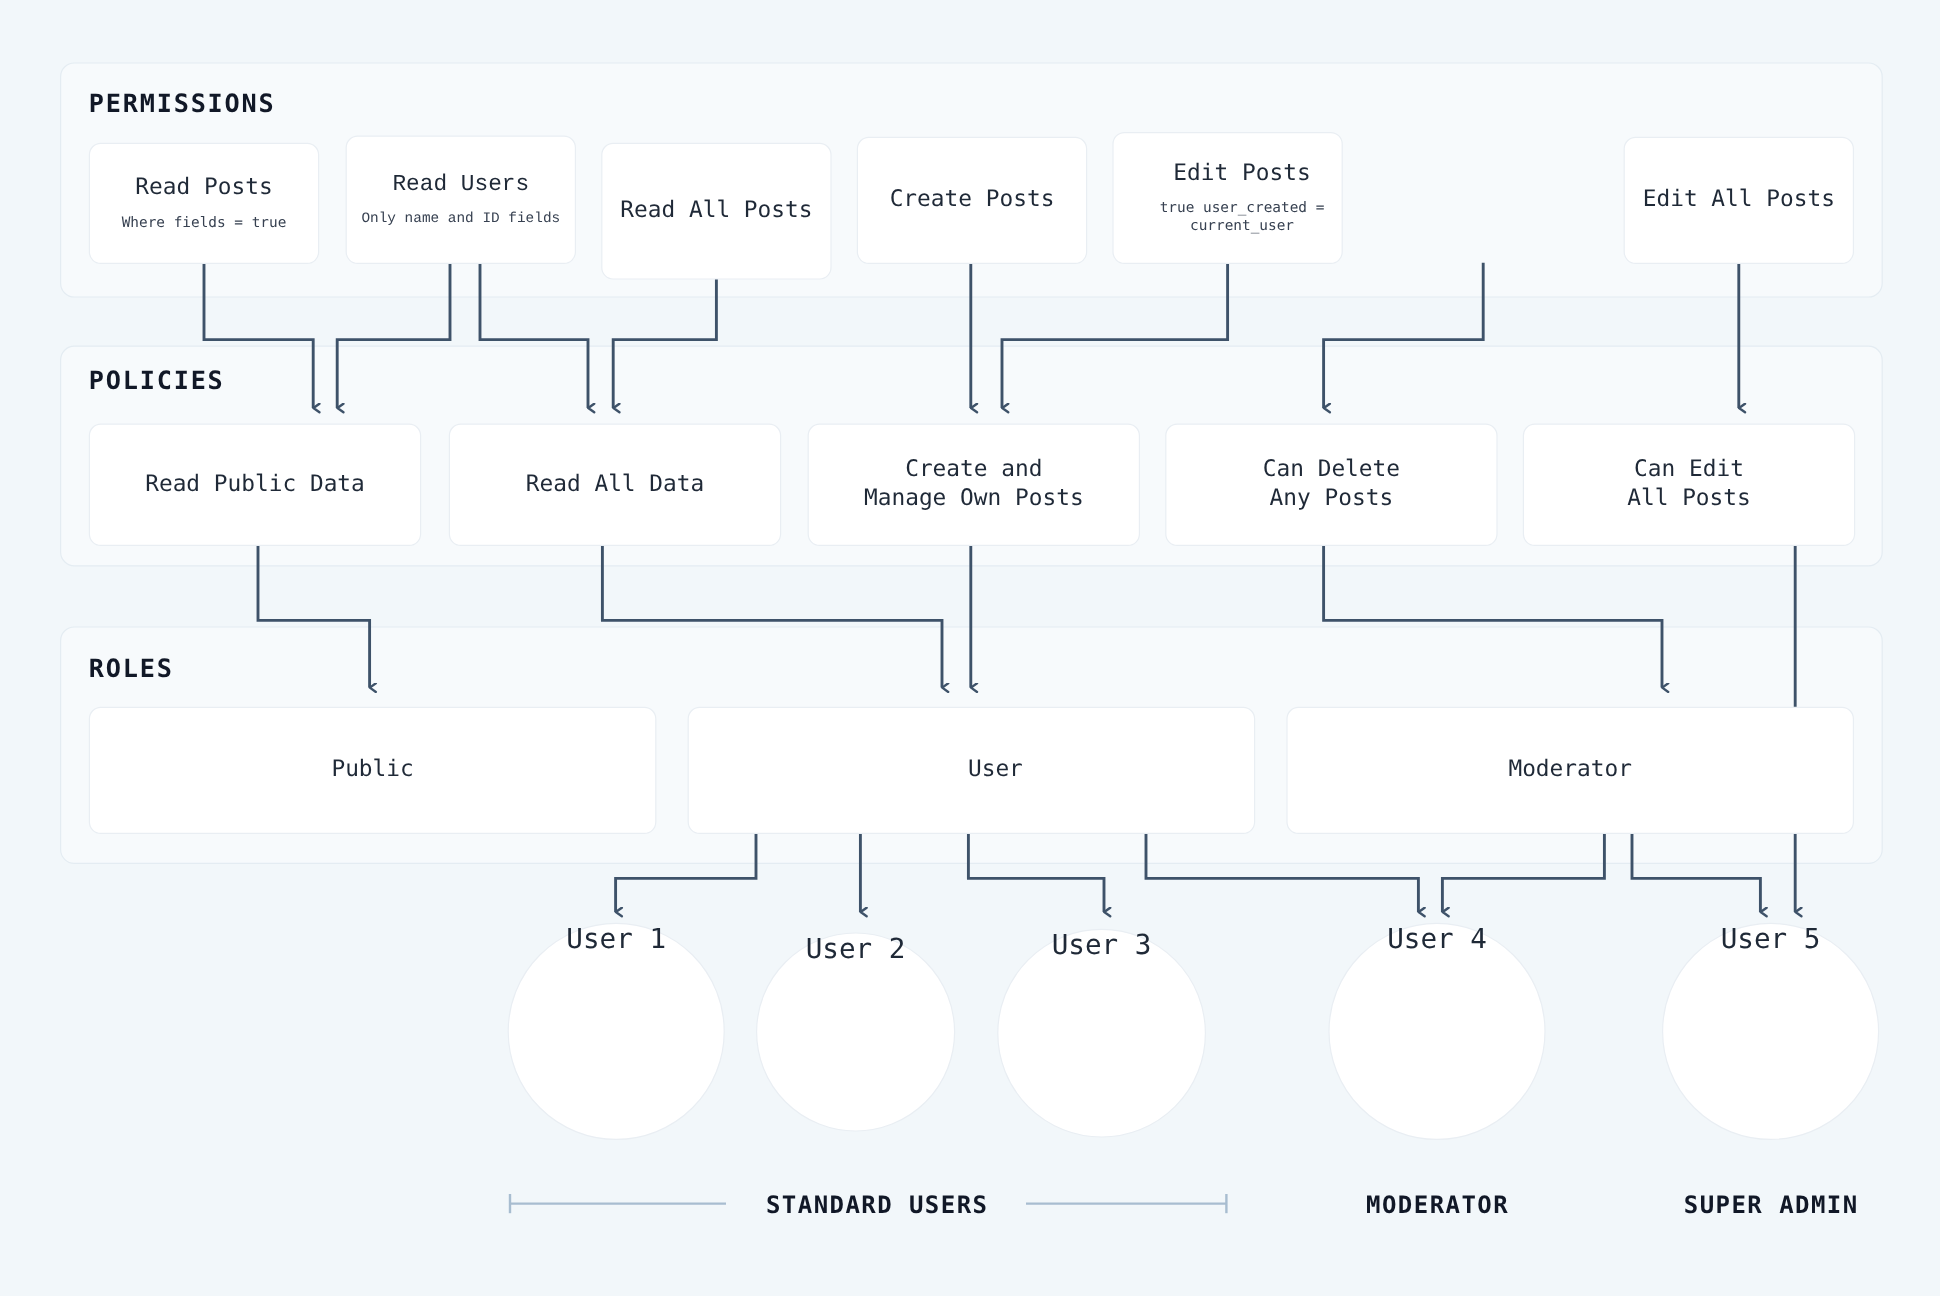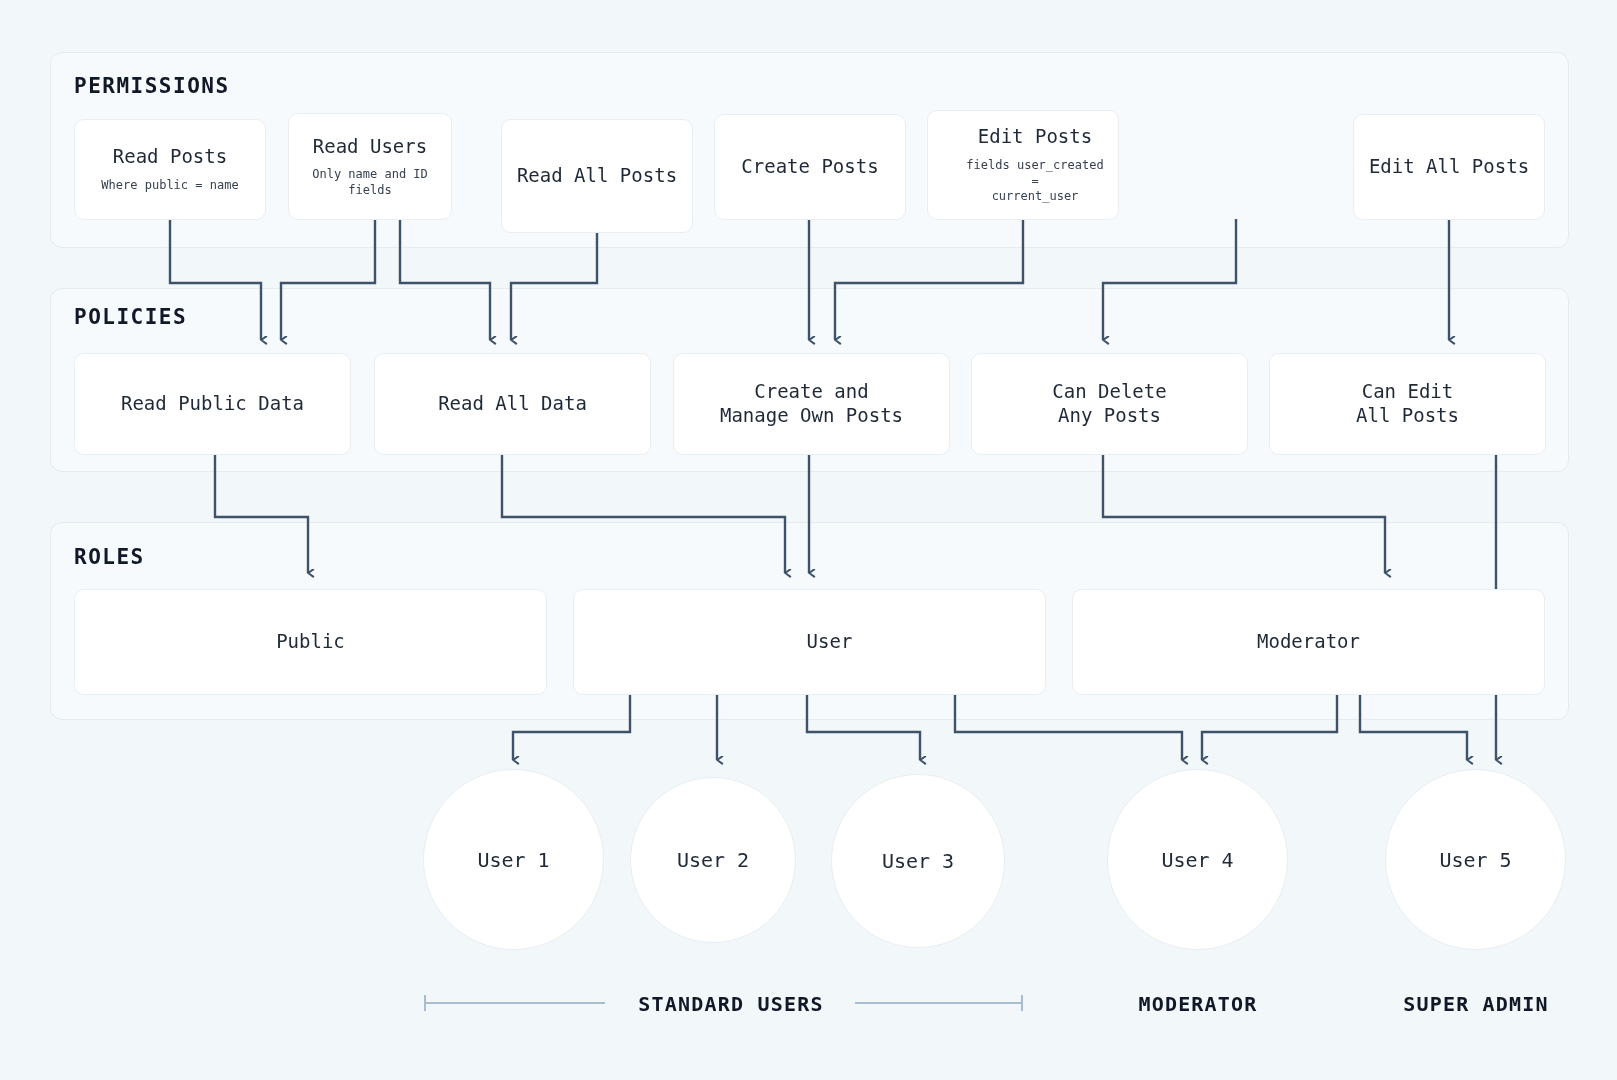--- a/index.html
+++ b/index.html
@@ -61,22 +61,22 @@
     white-space:pre-line;
   }
 
   
   .user{
     position:absolute;
     background:#ffffff;
     border:1px solid #e9eef3;
     border-radius:50%;
     box-sizing:border-box;
-    display:flex;align-items:center;justify-content:center;
-    font-size:20px;color:#1f2937;
+    display:flex;justify-content:center;
+    font-size:23px;color:#1f2937;
     z-index:6;
   }
 
   
   .grouplabel{
     position:absolute;
     font-size:20px;
     font-weight:700;
     letter-spacing:1.2px;
     color:#111827;
@@ -143,39 +143,39 @@
       <path d="M855,1003 L1022,1003"></path>
       <path d="M1022,995 L1022,1011"></path>
     </g>
   </svg>
 
   <div class="panel" style="left:50px;top:52px;width:1519px;height:196px;"></div>
   <div class="panel-title" style="left:74px;top:74px;">PERMISSIONS</div>
 
   <div class="node" style="left:74px;top:119px;width:192px;height:101px;">
     <div class="title">Read Posts</div>
-    <div class="sub">Where public = name</div>
-  </div>
-
-  <div class="node" style="left:288px;top:113px;width:164px;height:107px;">
+    <div class="sub">Where fields = true</div>
+  </div>
+
+  <div class="node" style="left:288px;top:113px;width:192px;height:107px;font-family:Liberation Mono, monospace;">
     <div class="title">Read Users</div>
     <div class="sub">Only name and ID fields</div>
   </div>
 
   <div class="node" style="left:501px;top:119px;width:192px;height:114px;">
     <div class="title">Read All Posts</div>
   </div>
 
   <div class="node" style="left:714px;top:114px;width:192px;height:106px;">
     <div class="title">Create Posts</div>
   </div>
 
   <div class="node" style="left:927px;top:110px;width:192px;height:110px;padding-left:32px;">
     <div class="title">Edit Posts</div>
-    <div class="sub">fields user_created =
+    <div class="sub">true user_created =
 current_user</div>
   </div>
 
 
   <div class="node" style="left:1353px;top:114px;width:192px;height:106px;">
     <div class="title">Edit All Posts</div>
   </div>
 
   <div class="panel" style="left:50px;top:288px;width:1519px;height:184px;"></div>
   <div class="panel-title" style="left:74px;top:305px;">POLICIES</div>

